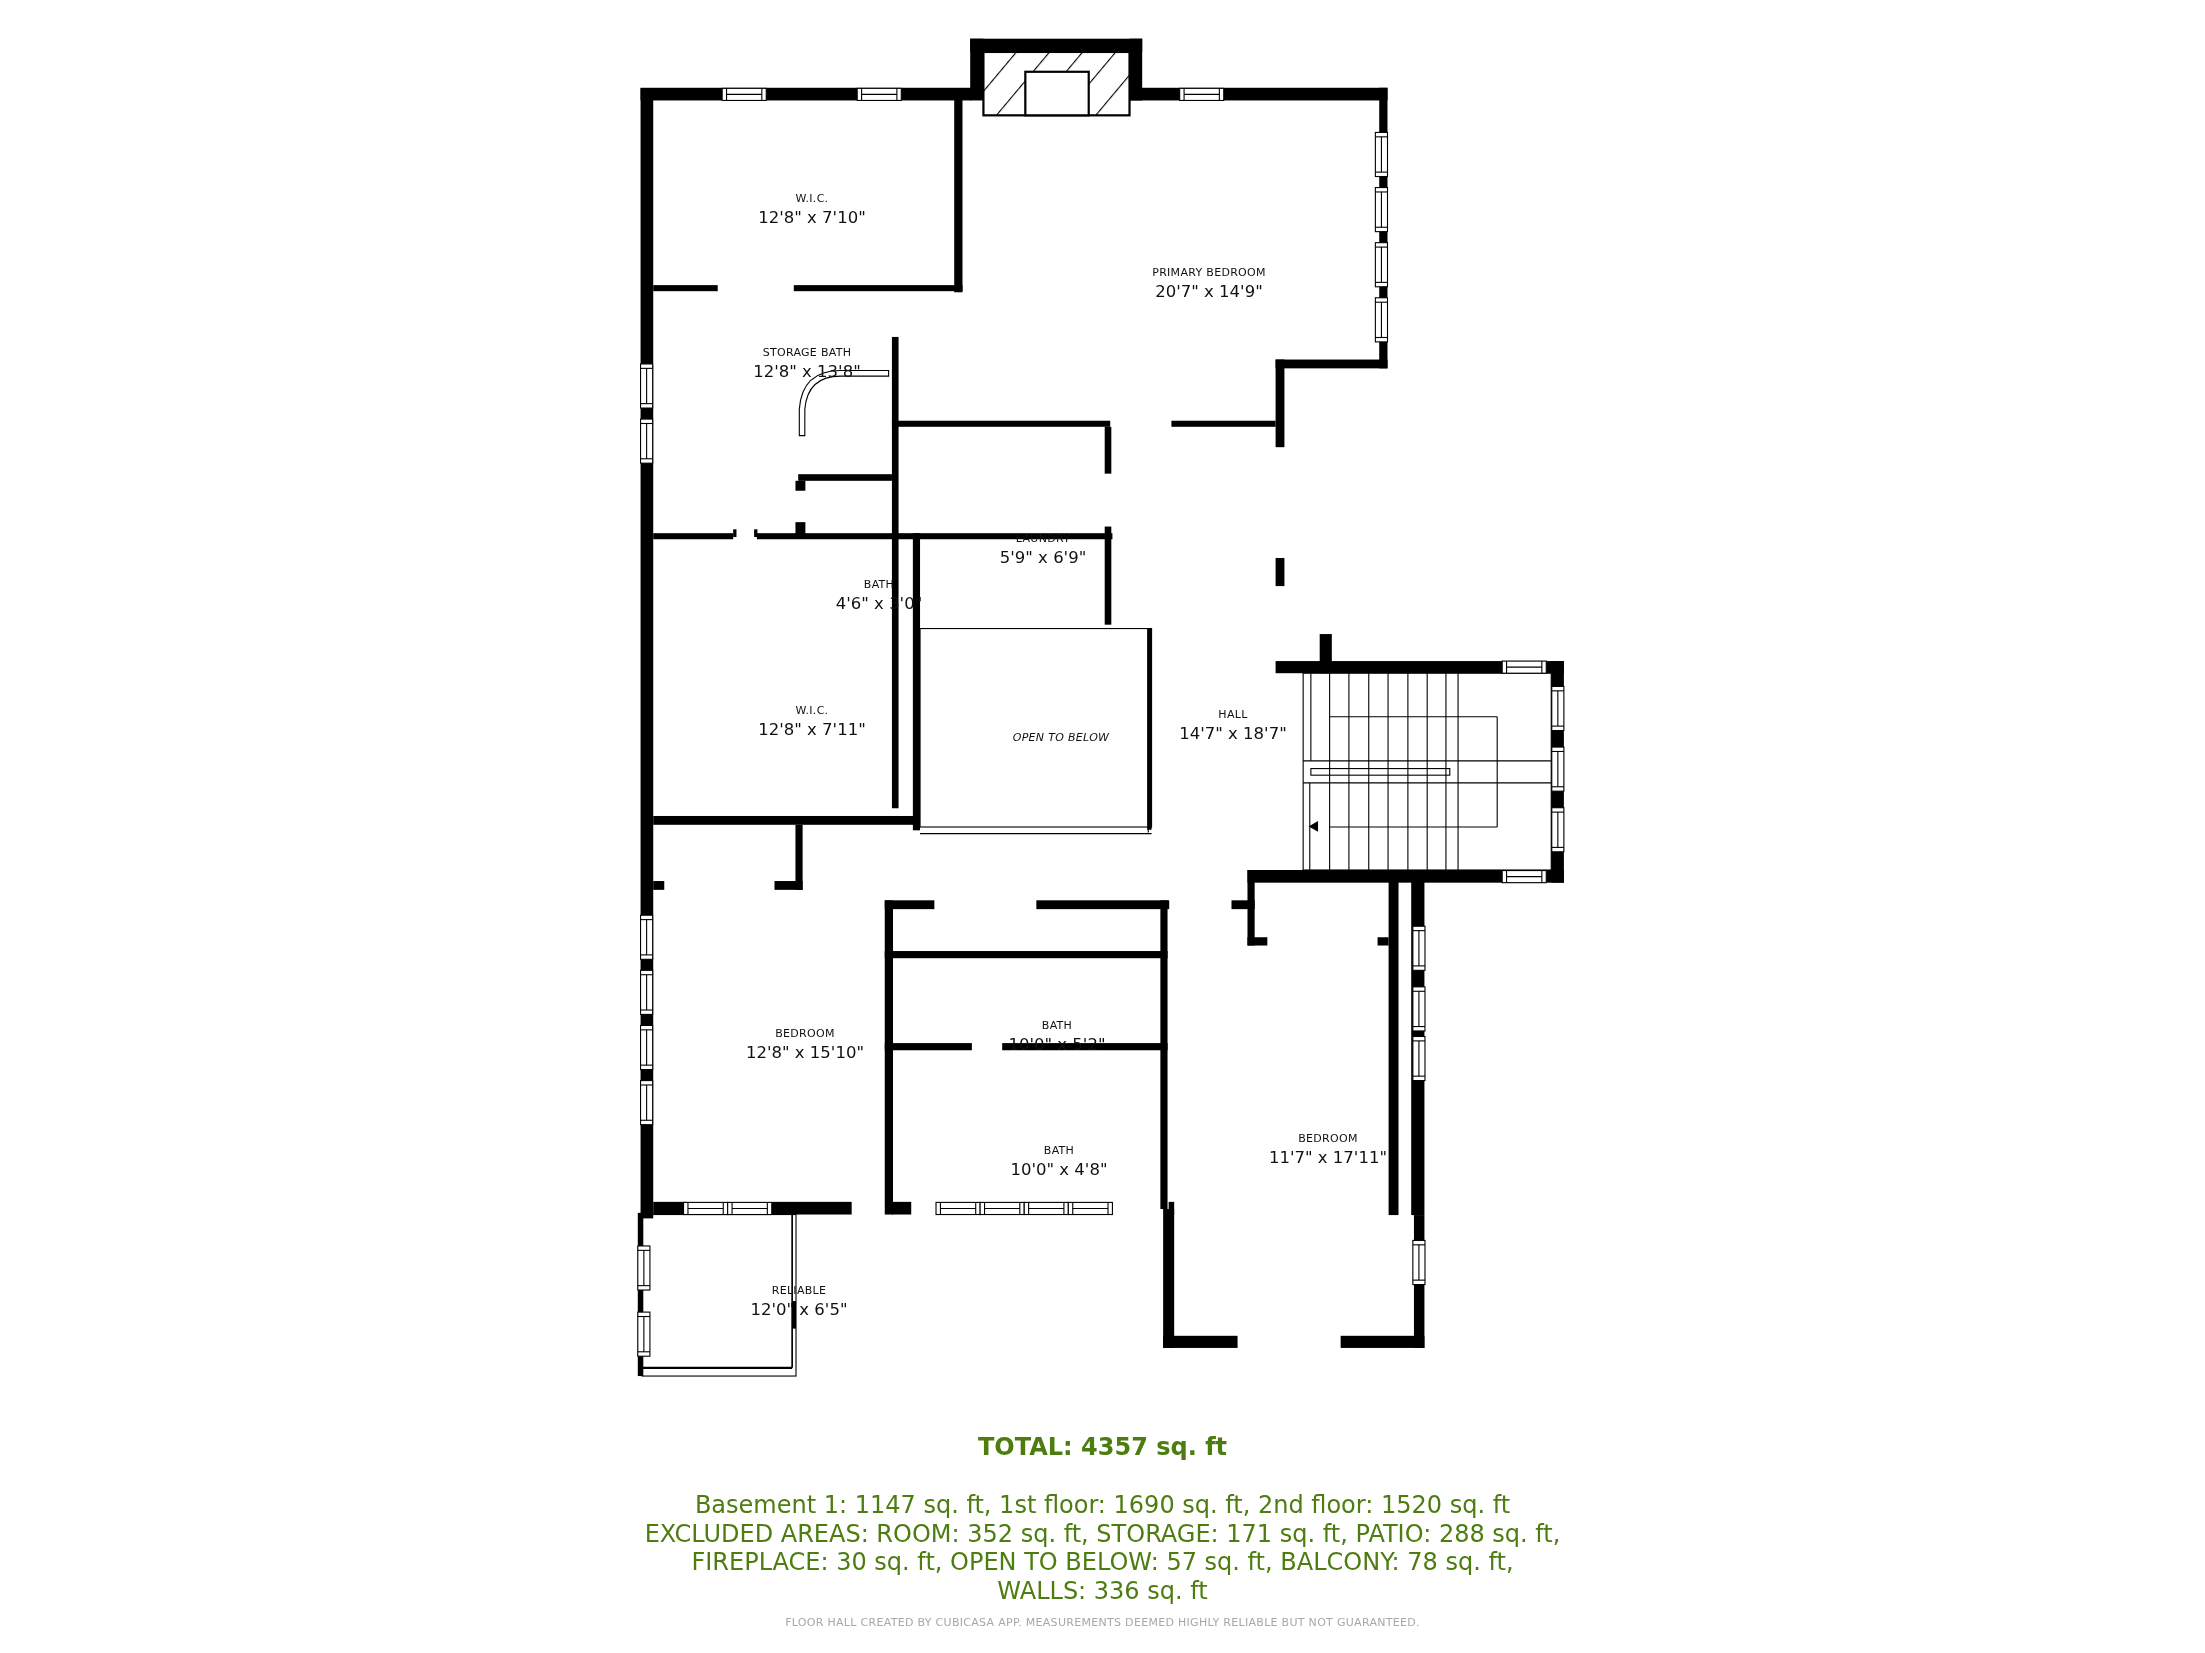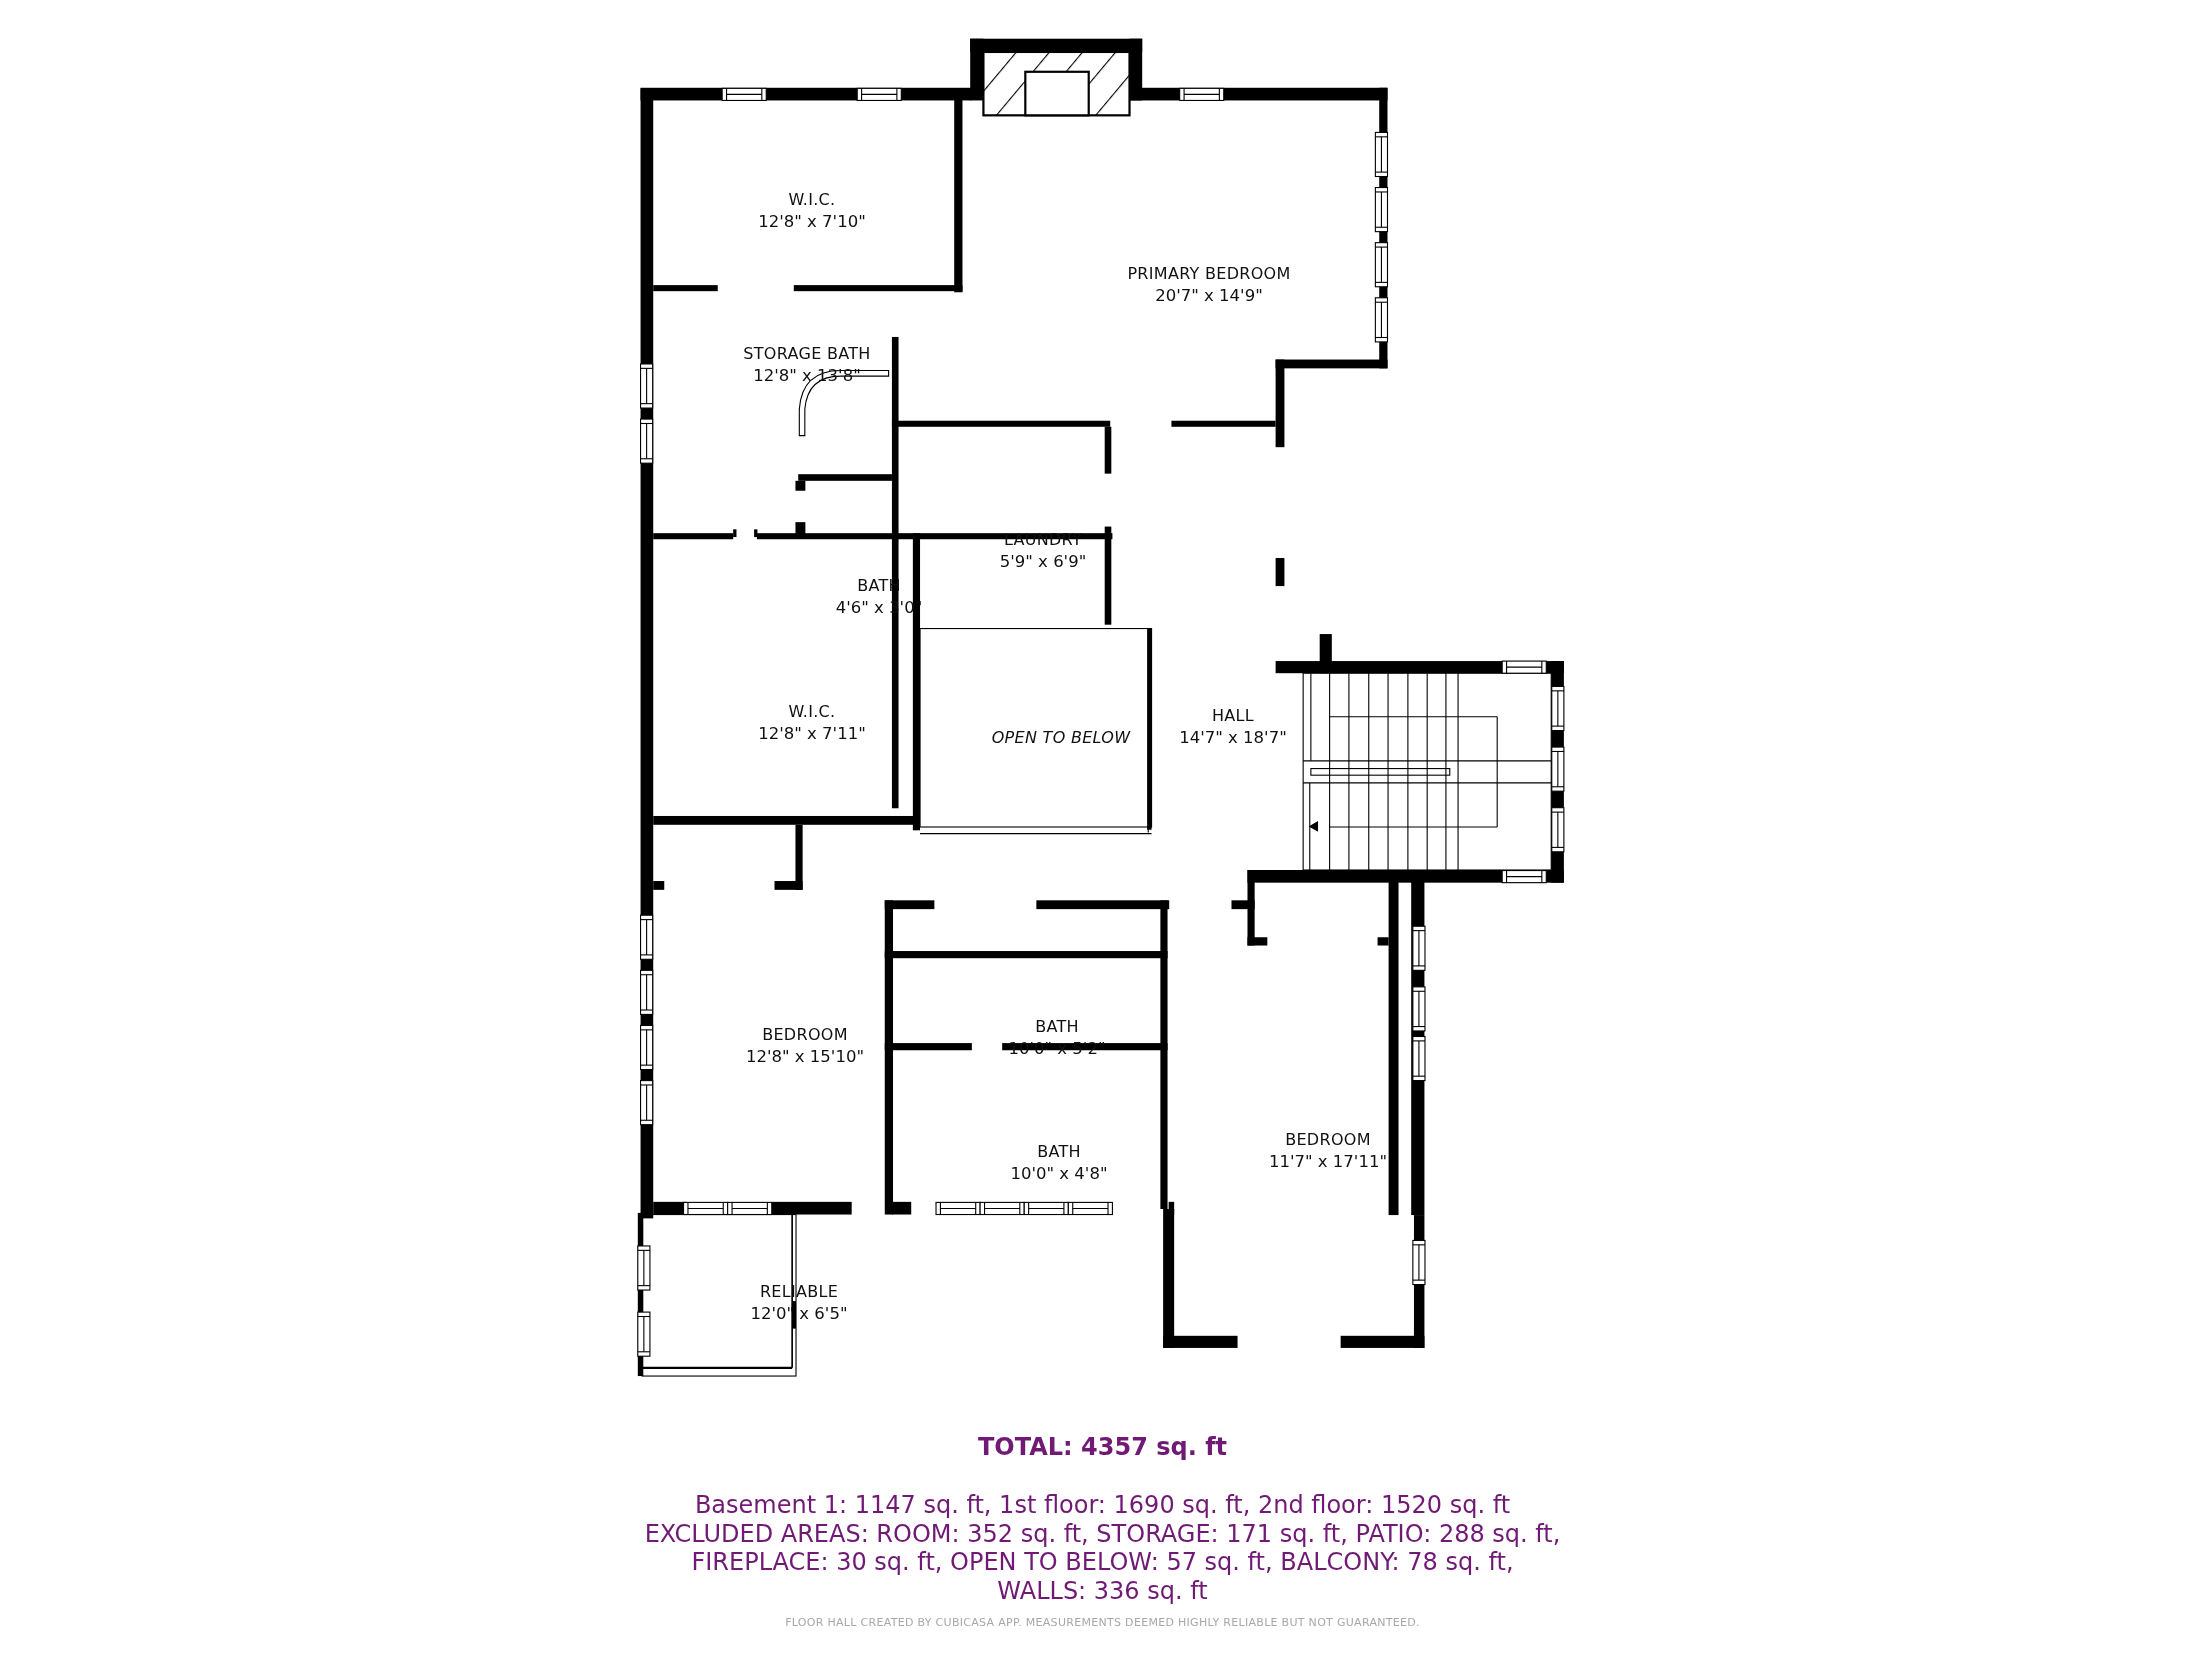--- a/index.html
+++ b/index.html
@@ -1,23 +1,23 @@
 <!DOCTYPE html>
 <html style="font-size:8.8px"><head>
 <meta charset="utf-8">
 <style>
   html, body { margin: 0; padding: 0; background: #ffffff; }
   body { width: 2205px; height: 1654px; position: relative; overflow: hidden;
          font-family: "DejaVu Sans", "Liberation Sans", sans-serif; }
   #plan { position: absolute; left: 0; top: 0; width: 2205px; height: 1654px; }
   .room-label { position: absolute; transform: translate(-50%, -50%); text-align: center;
                 color: #111; white-space: nowrap; line-height: 1.35; }
-  .room-name { font-size: 16px; letter-spacing: 0.3px; display: block; }
+  .room-name { font-size: 11px; letter-spacing: 0.3px; display: block; }
   .room-dim  { font-size: 16.5px; display: block; }
-  .footer { position: absolute; left: 0; width: 2205px; text-align: center; color: #701a75; }
+  .footer { position: absolute; left: 0; width: 2205px; text-align: center; color: #4d7c0f; }
   .footer-total { top: 1433px; font-size: 24px; font-weight: bold; }
   .footer-line  { font-size: 24px; margin-top: 20px; }
   .footer-disclaimer { top: 1616px; font-size: 11px; color: #a8a8a8; letter-spacing: 0.3px; }
 </style>
 </head>
 <body>
 
 <svg id="plan" viewBox="0 0 4000 3000" xmlns="http://www.w3.org/2000/svg">
   <defs>
     <pattern id="hatch" patternUnits="userSpaceOnUse" width="46" height="46" patternTransform="rotate(40)">

